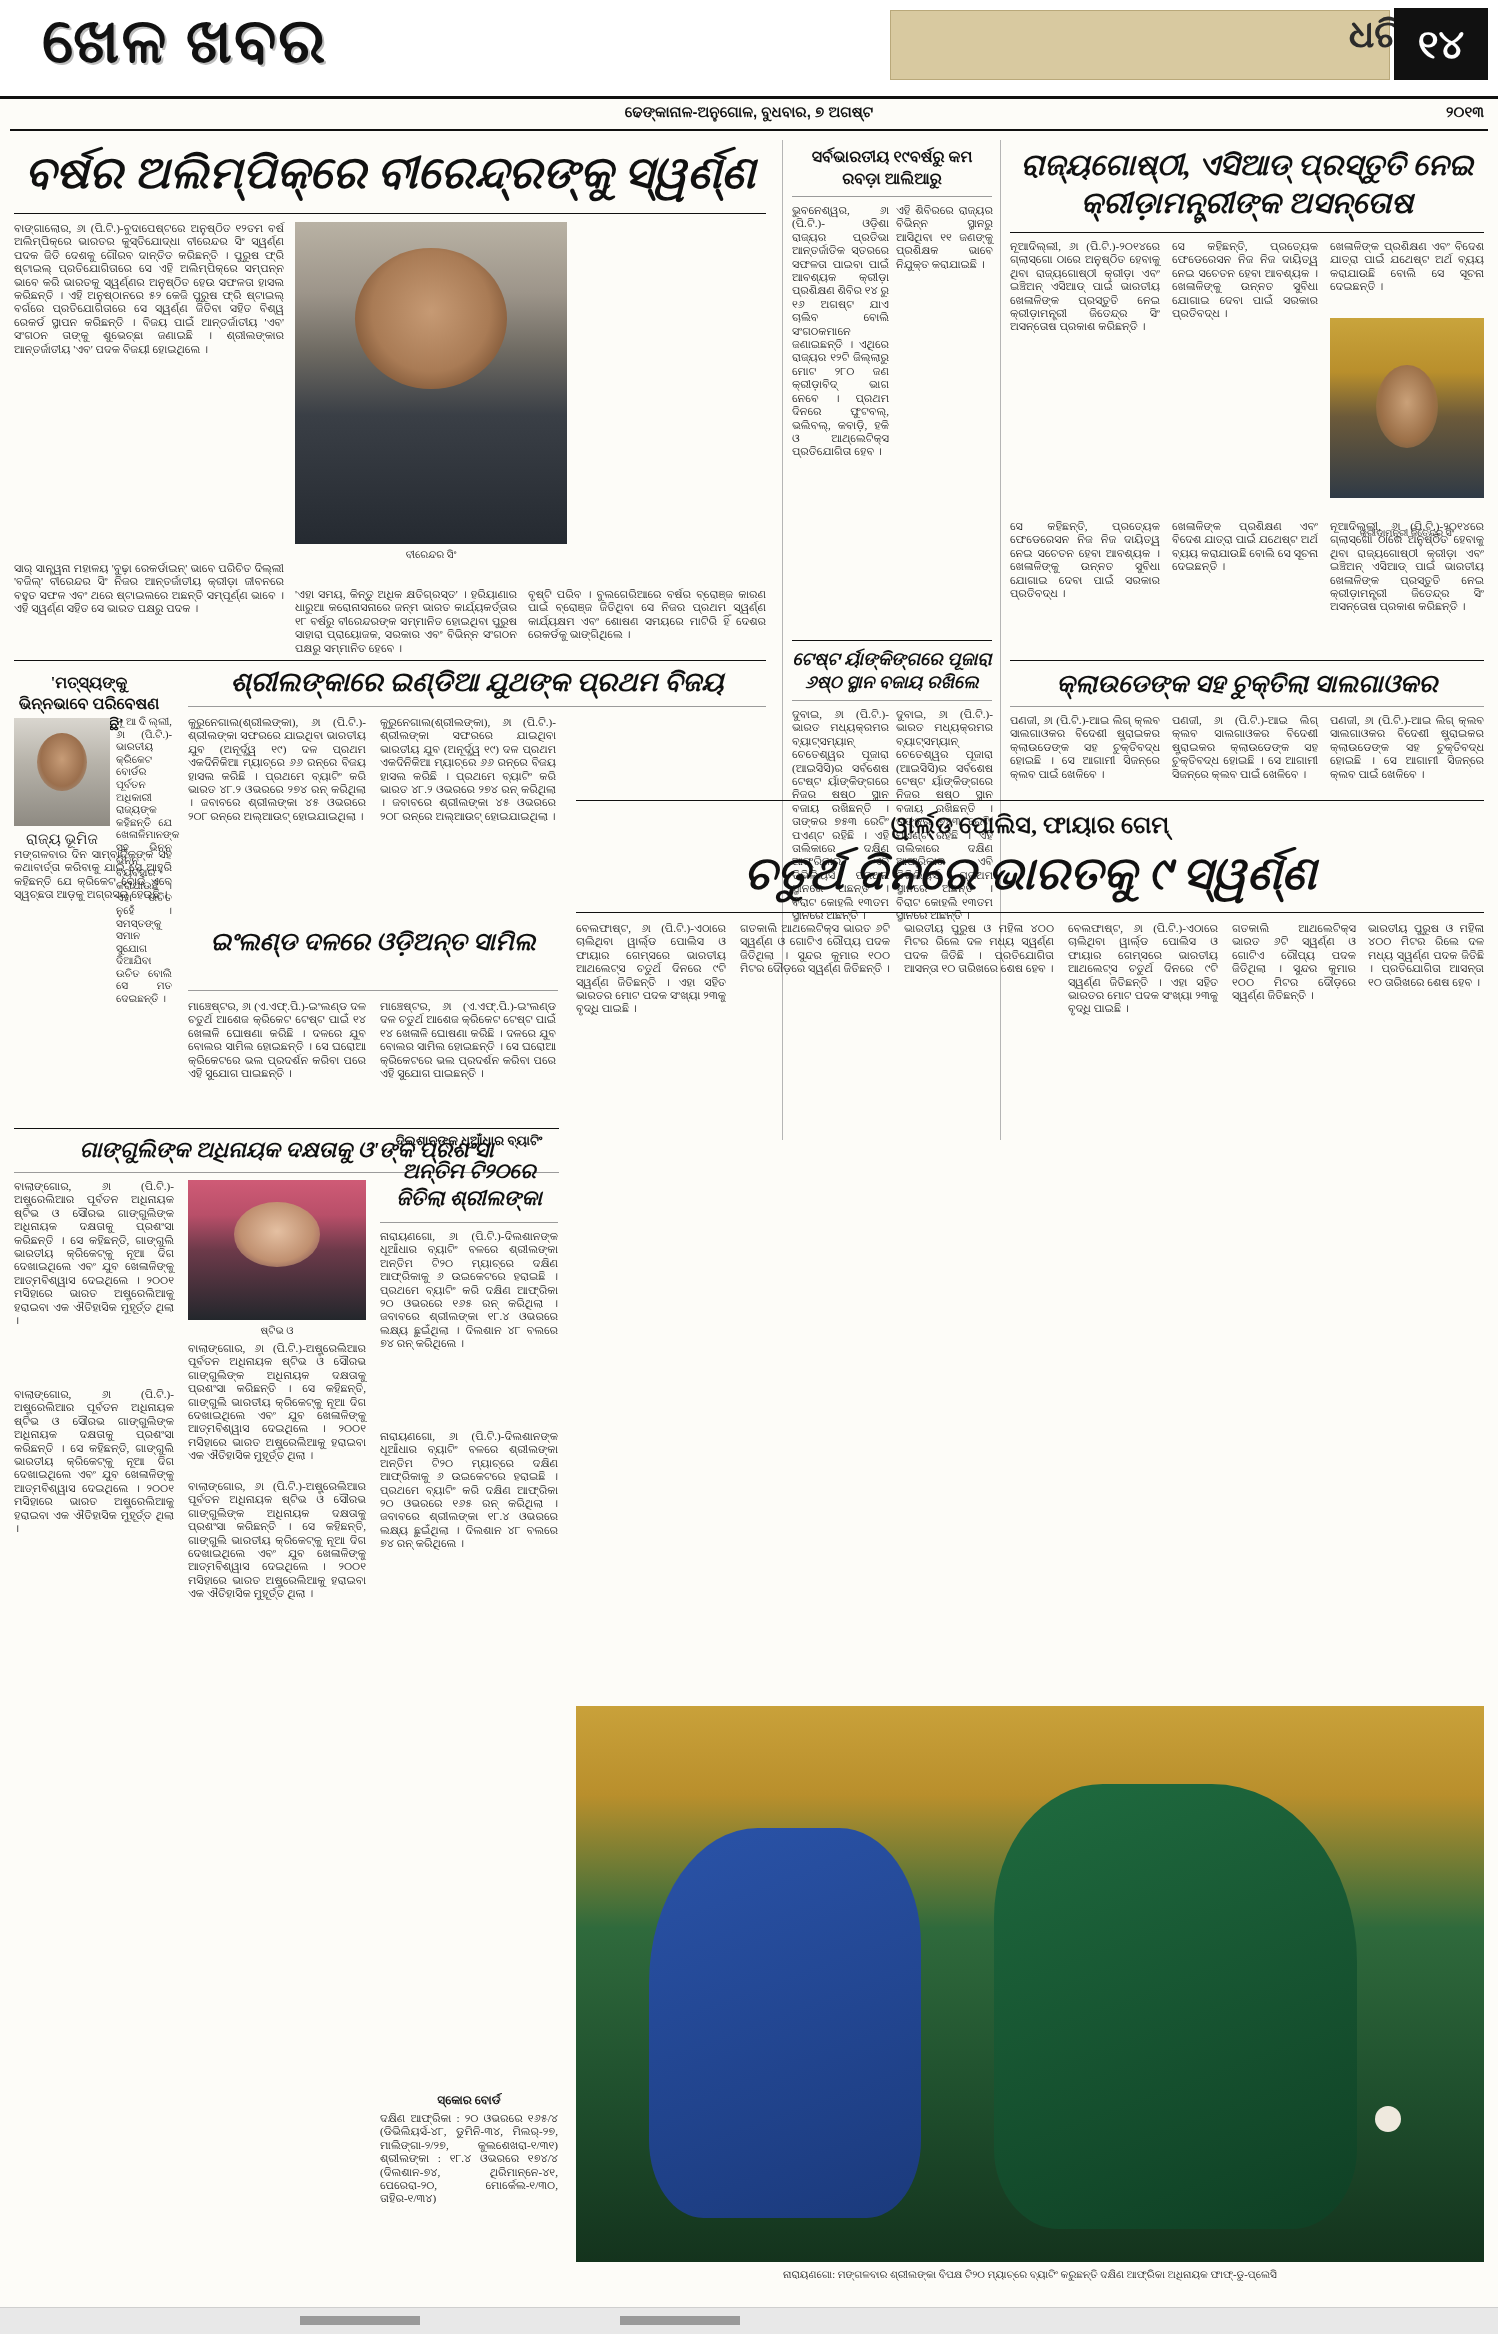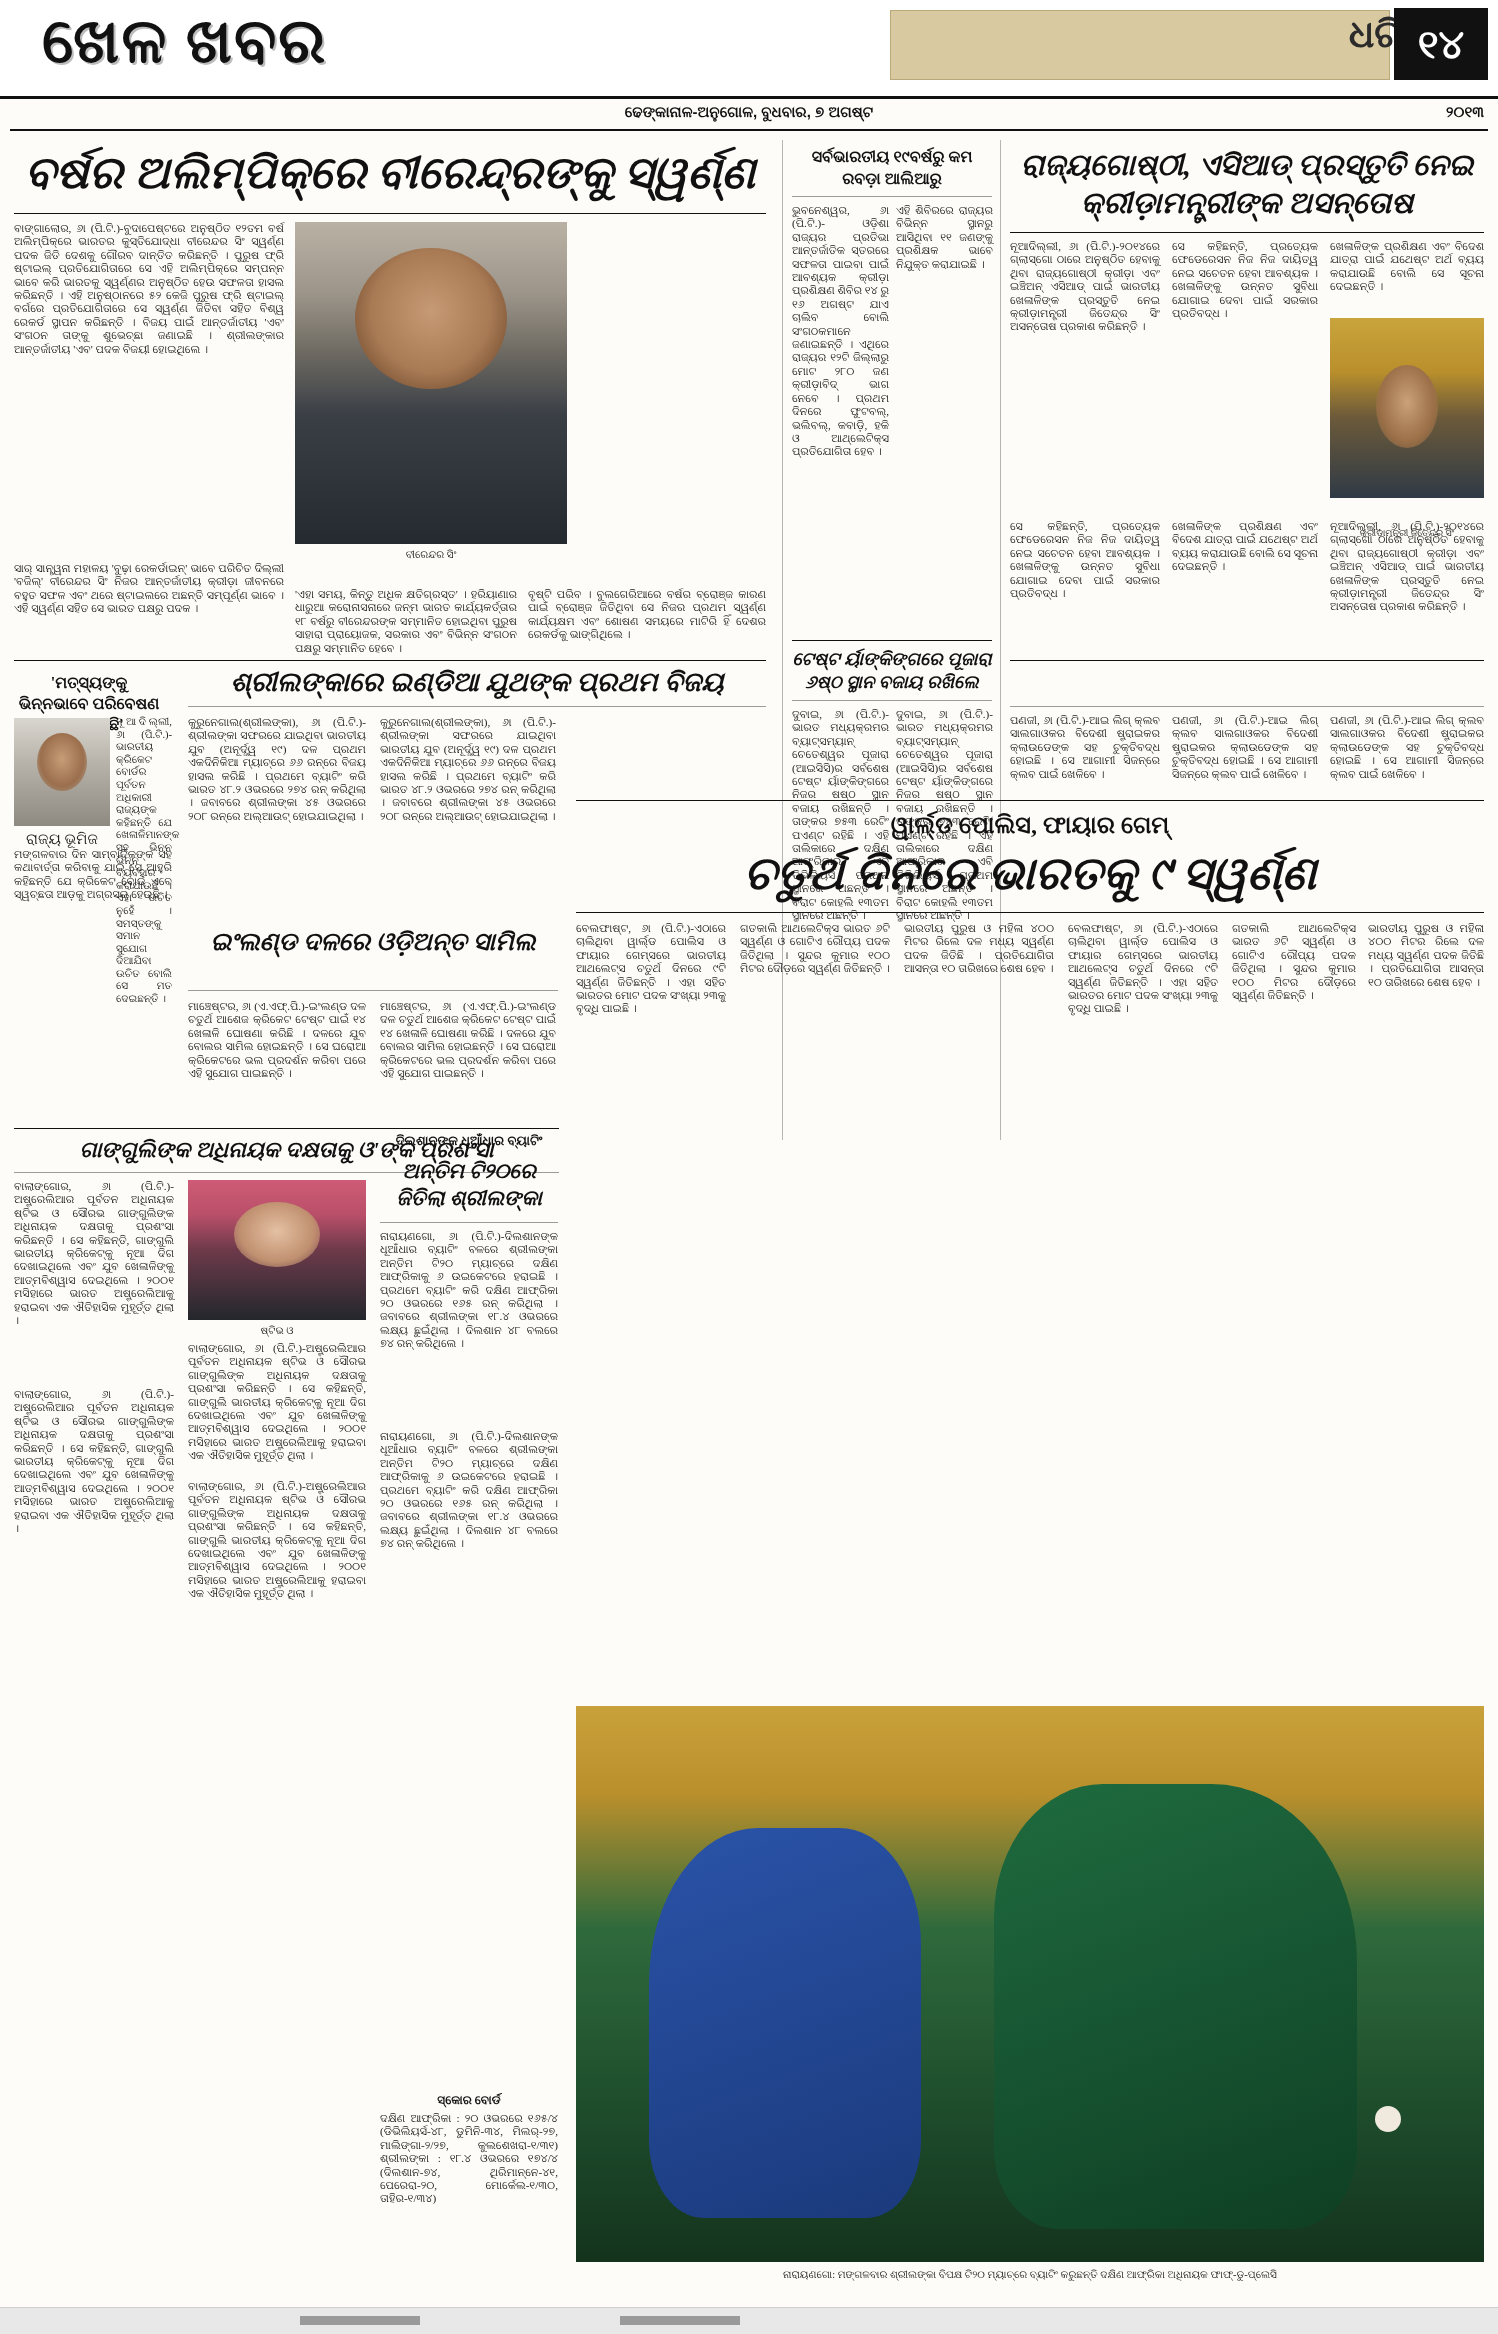--- a/index.html
+++ b/index.html
@@ -159,20 +159,23 @@
   <div class="cap" style="position:absolute;left:1330px;top:500px;width:154px;font-size:9.5px;margin-top:28px;">କ୍ରୀଡ଼ାମନ୍ତ୍ରୀ ଜିତେନ୍ଦ୍ର ସିଂ</div>
   <div class="col-text" style="position:absolute;left:1010px;top:240px;width:150px;">ନୂଆଦିଲ୍ଲୀ, ୬ା (ପି.ଟି.)-୨୦୧୪ରେ ଗ୍ଲାସ୍‌ଗୋ ଠାରେ ଅନୁଷ୍ଠିତ ହେବାକୁ ଥିବା ରାଜ୍ୟଗୋଷ୍ଠୀ କ୍ରୀଡ଼ା ଏବଂ ଇଞ୍ଚିଅନ୍ ଏସିଆଡ୍ ପାଇଁ ଭାରତୀୟ ଖେଳାଳିଙ୍କ ପ୍ରସ୍ତୁତି ନେଇ କ୍ରୀଡ଼ାମନ୍ତ୍ରୀ ଜିତେନ୍ଦ୍ର ସିଂ ଅସନ୍ତୋଷ ପ୍ରକାଶ କରିଛନ୍ତି ।</div>
   <div class="col-text" style="position:absolute;left:1172px;top:240px;width:146px;">ସେ କହିଛନ୍ତି, ପ୍ରତ୍ୟେକ ଫେଡେରେସନ ନିଜ ନିଜ ଦାୟିତ୍ୱ ନେଇ ସଚେତନ ହେବା ଆବଶ୍ୟକ । ଖେଳାଳିଙ୍କୁ ଉନ୍ନତ ସୁବିଧା ଯୋଗାଇ ଦେବା ପାଇଁ ସରକାର ପ୍ରତିବଦ୍ଧ ।</div>
   <div class="col-text" style="position:absolute;left:1330px;top:240px;width:154px;">ଖେଳାଳିଙ୍କ ପ୍ରଶିକ୍ଷଣ ଏବଂ ବିଦେଶ ଯାତ୍ରା ପାଇଁ ଯଥେଷ୍ଟ ଅର୍ଥ ବ୍ୟୟ କରାଯାଉଛି ବୋଲି ସେ ସୂଚନା ଦେଇଛନ୍ତି ।</div>
   <div class="col-text" style="position:absolute;left:1010px;top:520px;width:150px;height:130px;overflow:hidden;">ସେ କହିଛନ୍ତି, ପ୍ରତ୍ୟେକ ଫେଡେରେସନ ନିଜ ନିଜ ଦାୟିତ୍ୱ ନେଇ ସଚେତନ ହେବା ଆବଶ୍ୟକ । ଖେଳାଳିଙ୍କୁ ଉନ୍ନତ ସୁବିଧା ଯୋଗାଇ ଦେବା ପାଇଁ ସରକାର ପ୍ରତିବଦ୍ଧ ।</div>
   <div class="col-text" style="position:absolute;left:1172px;top:520px;width:146px;height:130px;overflow:hidden;">ଖେଳାଳିଙ୍କ ପ୍ରଶିକ୍ଷଣ ଏବଂ ବିଦେଶ ଯାତ୍ରା ପାଇଁ ଯଥେଷ୍ଟ ଅର୍ଥ ବ୍ୟୟ କରାଯାଉଛି ବୋଲି ସେ ସୂଚନା ଦେଇଛନ୍ତି ।</div>
   <div class="col-text" style="position:absolute;left:1330px;top:520px;width:154px;height:130px;overflow:hidden;">ନୂଆଦିଲ୍ଲୀ, ୬ା (ପି.ଟି.)-୨୦୧୪ରେ ଗ୍ଲାସ୍‌ଗୋ ଠାରେ ଅନୁଷ୍ଠିତ ହେବାକୁ ଥିବା ରାଜ୍ୟଗୋଷ୍ଠୀ କ୍ରୀଡ଼ା ଏବଂ ଇଞ୍ଚିଅନ୍ ଏସିଆଡ୍ ପାଇଁ ଭାରତୀୟ ଖେଳାଳିଙ୍କ ପ୍ରସ୍ତୁତି ନେଇ କ୍ରୀଡ଼ାମନ୍ତ୍ରୀ ଜିତେନ୍ଦ୍ର ସିଂ ଅସନ୍ତୋଷ ପ୍ରକାଶ କରିଛନ୍ତି ।</div>
 
   <div class="hr" style="left:1010px;top:660px;width:474px;"></div>
 
+  <div style="position:absolute;left:1010px;top:668px;width:474px;">
+    <div class="head-xl italic-head" style="font-size:25px;line-height:31px;">କ୍ଲାଉଡେଙ୍କ ସହ ଚୁକ୍ତିଲା ସାଲଗାଓକର</div>
+  </div>
   <div class="hrthin" style="left:1010px;top:706px;width:474px;"></div>
   <div class="col-text" style="position:absolute;left:1010px;top:714px;width:150px;">ପଣଜୀ, ୬ା (ପି.ଟି.)-ଆଇ ଲିଗ୍ କ୍ଲବ ସାଲଗାଓକର ବିଦେଶୀ ଷ୍ଟ୍ରାଇକର କ୍ଲାଉଡେଙ୍କ ସହ ଚୁକ୍ତିବଦ୍ଧ ହୋଇଛି । ସେ ଆଗାମୀ ସିଜନ୍‌ରେ କ୍ଲବ ପାଇଁ ଖେଳିବେ ।</div>
   <div class="col-text" style="position:absolute;left:1172px;top:714px;width:146px;">ପଣଜୀ, ୬ା (ପି.ଟି.)-ଆଇ ଲିଗ୍ କ୍ଲବ ସାଲଗାଓକର ବିଦେଶୀ ଷ୍ଟ୍ରାଇକର କ୍ଲାଉଡେଙ୍କ ସହ ଚୁକ୍ତିବଦ୍ଧ ହୋଇଛି । ସେ ଆଗାମୀ ସିଜନ୍‌ରେ କ୍ଲବ ପାଇଁ ଖେଳିବେ ।</div>
   <div class="col-text" style="position:absolute;left:1330px;top:714px;width:154px;">ପଣଜୀ, ୬ା (ପି.ଟି.)-ଆଇ ଲିଗ୍ କ୍ଲବ ସାଲଗାଓକର ବିଦେଶୀ ଷ୍ଟ୍ରାଇକର କ୍ଲାଉଡେଙ୍କ ସହ ଚୁକ୍ତିବଦ୍ଧ ହୋଇଛି । ସେ ଆଗାମୀ ସିଜନ୍‌ରେ କ୍ଲବ ପାଇଁ ଖେଳିବେ ।</div>
 
   <div class="hr" style="left:576px;top:800px;width:908px;"></div>
   <div class="kicker" style="position:absolute;left:576px;top:810px;width:908px;font-size:24px;line-height:30px;">ୱାର୍ଲ୍ଡ ପୋଲିସ, ଫାୟାର ଗେମ୍‌</div>
   <div style="position:absolute;left:576px;top:846px;width:908px;">
     <div class="head-xl italic-head" style="font-size:46px;line-height:56px;">ଚତୁର୍ଥ ଦିନରେ ଭାରତକୁ ୯ ସ୍ୱର୍ଣ୍ଣ</div>
   </div>

